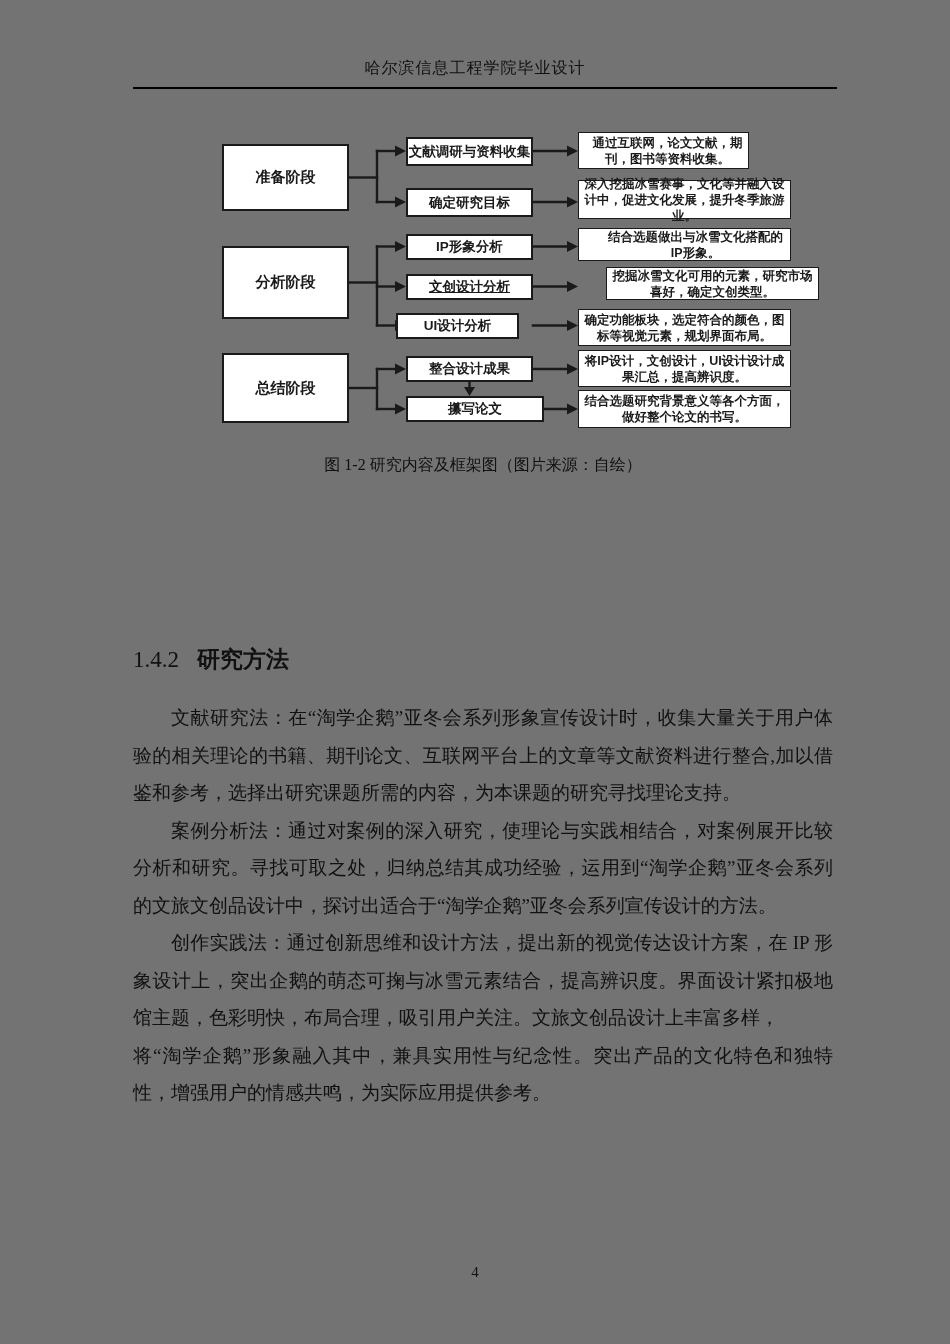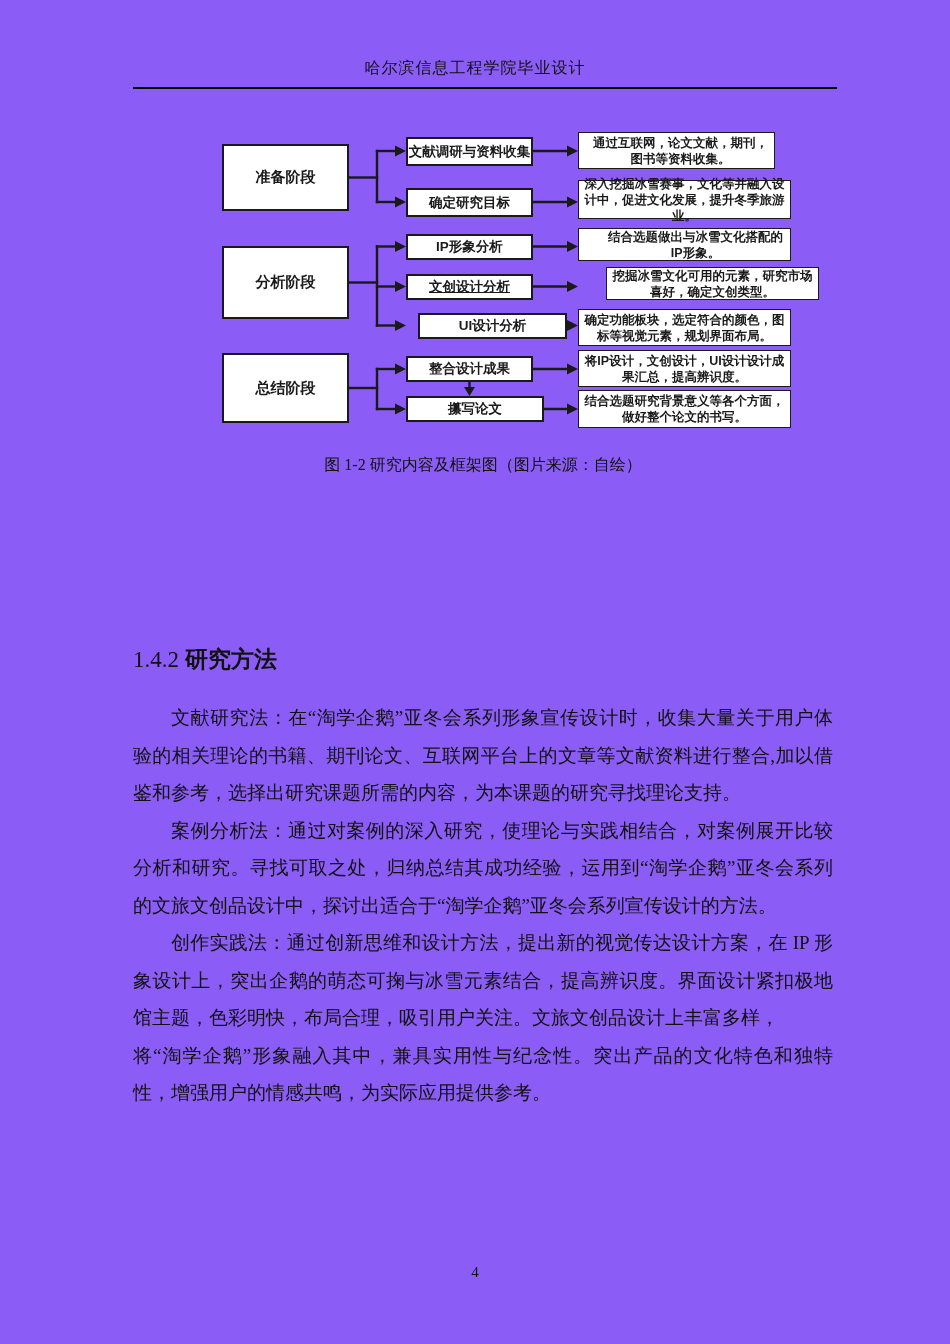--- a/index.html
+++ b/index.html
@@ -1,20 +1,20 @@
 <!DOCTYPE html>
 <html><head>
 <meta charset="utf-8">
 <style>
   html,body{margin:0;padding:0;background:#e8e8e8;}
   .page{
     position:relative;
     width:950px;height:1344px;
     margin:0 auto;
-    background:#8b5cf6;
+    background:#737373;
     font-family:"Liberation Serif", serif;
     color:#111;
     overflow:hidden;
   }
   
   .running-head{
     position:absolute;top:58px;left:0;width:100%;
     text-align:center;font-size:16px;letter-spacing:1px;
     font-family:"Liberation Serif", serif;
   }
@@ -39,21 +39,21 @@
   }
   .caption{
     position:absolute;top:455px;left:133px;width:700px;
     text-align:center;font-size:16px;
   }
   
   .heading{
     position:absolute;top:644px;left:133px;margin:0;
     font-size:23px;font-weight:700;
   }
-  .heading .num{font-family:"Liberation Serif", serif;font-weight:400;margin-right:6px;}
+  .heading .num{font-family:"Liberation Serif", serif;font-weight:400;margin-right:18px;}
   .heading .ttl{font-family:"Liberation Sans", sans-serif;font-weight:700;}
   
   .body-text{
     position:absolute;top:699px;left:133px;width:700px;
     font-size:19px;line-height:37.5px;text-align:justify;
   }
   .body-text p{margin:0;}
   .body-text p.indent{text-indent:2em;}
   
   .page-number{
@@ -122,25 +122,25 @@
     </svg>
 
     <div class="fc-box stage-box" style="left:22px;top:29px;width:127px;height:67px;">准备阶段</div>
     <div class="fc-box stage-box" style="left:22px;top:131px;width:127px;height:73px;">分析阶段</div>
     <div class="fc-box stage-box" style="left:22px;top:238px;width:127px;height:70px;">总结阶段</div>
 
     <div class="fc-box mid-box" style="left:206px;top:22px;width:127px;height:29px;">文献调研与资料收集</div>
     <div class="fc-box mid-box" style="left:206px;top:73px;width:127px;height:29px;">确定研究目标</div>
     <div class="fc-box mid-box" style="left:206px;top:119px;width:127px;height:26px;">IP形象分析</div>
     <div class="fc-box mid-box" style="left:206px;top:159px;width:127px;height:26px;text-decoration:underline;">文创设计分析</div>
-    <div class="fc-box mid-box" style="left:218px;top:198px;width:149px;height:26px;">UI设计分析</div>
+    <div class="fc-box mid-box" style="left:196px;top:198px;width:123px;height:26px;">UI设计分析</div>
     <div class="fc-box mid-box" style="left:206px;top:241px;width:127px;height:26px;">整合设计成果</div>
     <div class="fc-box mid-box" style="left:206px;top:281px;width:138px;height:26px;">攥写论文</div>
 
-    <div class="fc-box detail-box" style="left:378px;top:17px;width:197px;height:37px;padding-left:12px;">通过互联网，论文文献，期刊，图书等资料收集。</div>
+    <div class="fc-box detail-box" style="left:378px;top:17px;width:171px;height:37px;padding-left:12px;">通过互联网，论文文献，期刊，图书等资料收集。</div>
     <div class="fc-box detail-box" style="left:378px;top:65px;width:213px;height:39px;">深入挖掘冰雪赛事，文化等并融入设计中，促进文化发展，提升冬季旅游业。</div>
     <div class="fc-box detail-box" style="left:378px;top:113px;width:213px;height:33px;padding-left:26px;">结合选题做出与冰雪文化搭配的IP形象。</div>
     <div class="fc-box detail-box" style="left:378px;top:152px;width:213px;height:33px;margin-left:28px;">挖掘冰雪文化可用的元素，研究市场喜好，确定文创类型。</div>
     <div class="fc-box detail-box" style="left:378px;top:194px;width:213px;height:37px;">确定功能板块，选定符合的颜色，图标等视觉元素，规划界面布局。</div>
     <div class="fc-box detail-box" style="left:378px;top:235px;width:213px;height:37px;">将IP设计，文创设计，UI设计设计成果汇总，提高辨识度。</div>
     <div class="fc-box detail-box" style="left:378px;top:275px;width:213px;height:38px;">结合选题研究背景意义等各个方面，做好整个论文的书写。</div>
   </div>
 
   <div class="caption">图 1-2 研究内容及框架图（图片来源：自绘）</div>
 

